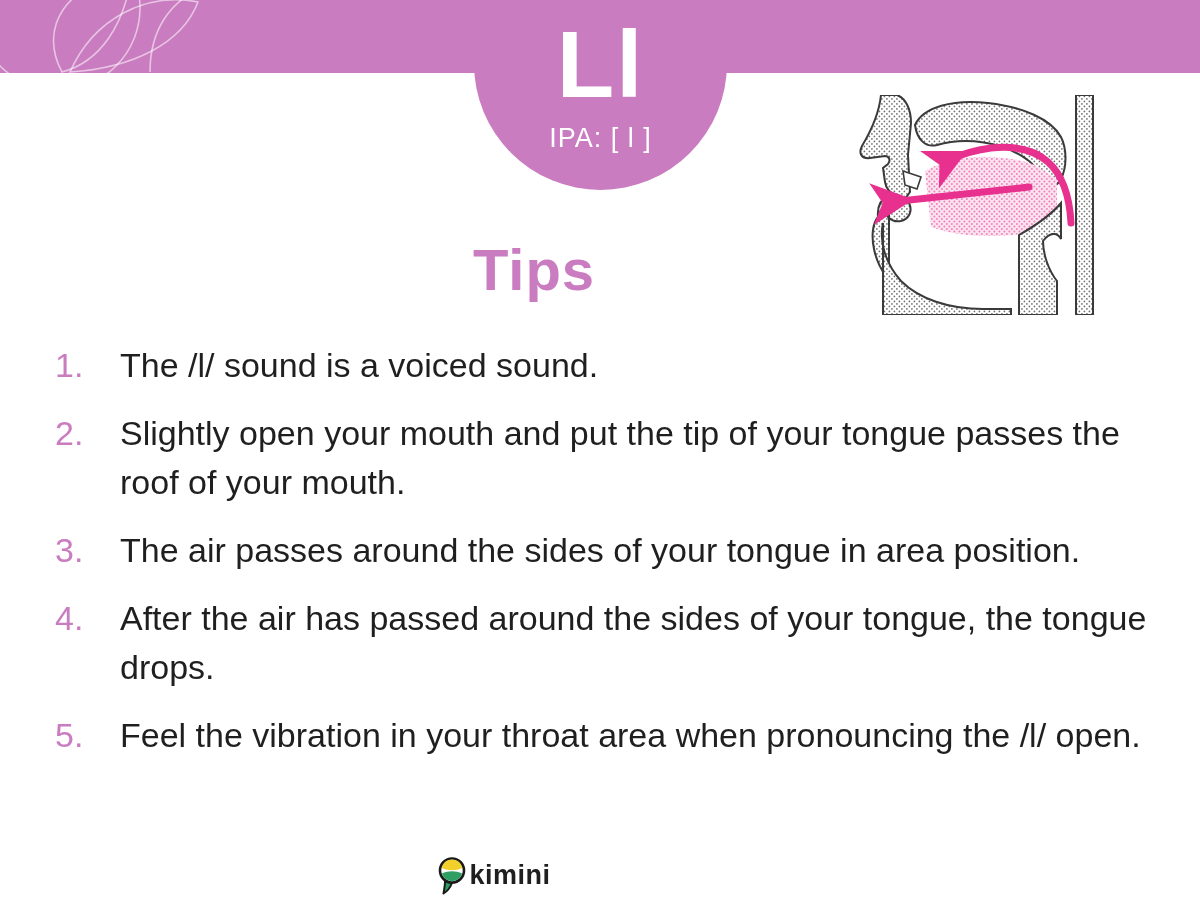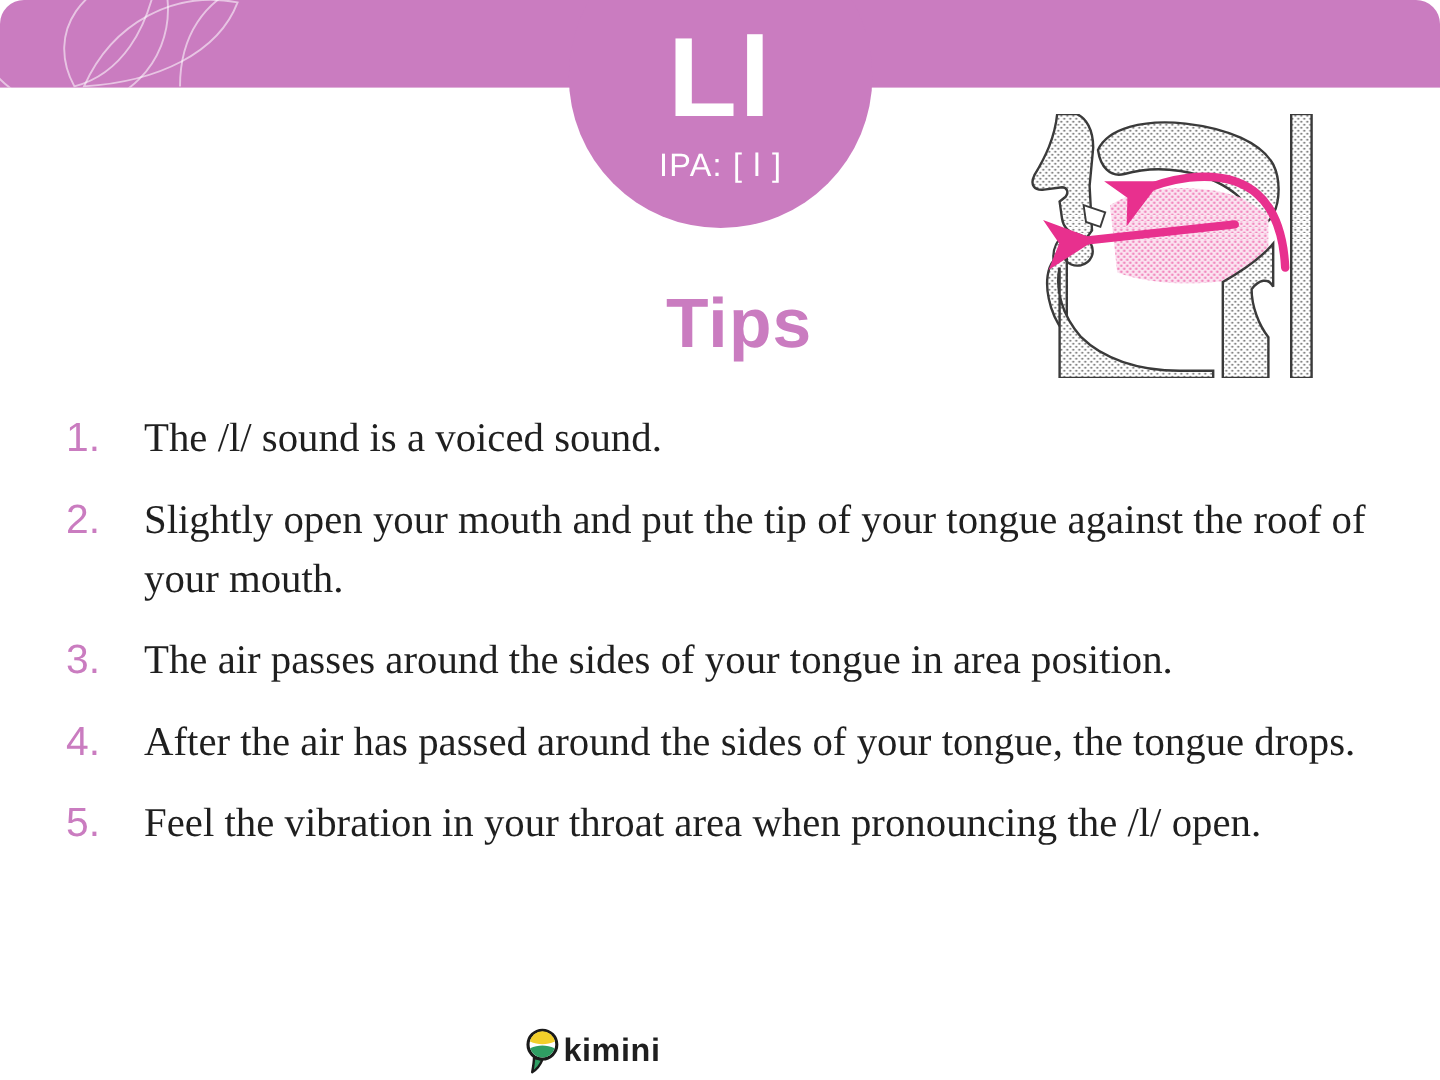--- a/index.html
+++ b/index.html
@@ -6,21 +6,20 @@
   html, body { background: #ffffff; }
   body { font-family: "Liberation Sans", sans-serif; }
 
   .slide {
     position: relative;
     width: 1200px;
     height: 900px;
     background: #ffffff;
     overflow: hidden;
     margin: 0 auto;
-    border-radius: 20px;
   }
 
   
   .top-bar {
     position: absolute;
     top: 0; left: 0;
     width: 1200px;
     height: 73px;
     background: #ca7cc0;
     overflow: hidden;
@@ -65,21 +64,21 @@
     position: absolute;
     left: 853px;
     top: 95px;
   }
 
   
   .tips-title {
     position: absolute;
     top: 236px;
     left: 0;
-    width: 1200px;
+    width: 1036px;
     text-align: center;
     font-size: 58px;
     font-weight: bold;
     color: #ca7cc0;
     letter-spacing: 1px;
     padding-left: 32px;
   }
 
   
   .tips-list {
@@ -97,21 +96,20 @@
     flex: 0 0 65px;
     font-size: 34px;
     line-height: 49px;
     color: #ca7cc0;
   }
   .tip-text {
     flex: 1;
     font-size: 34px;
     line-height: 49px;
     color: #1f1f1f;
-    font-family: Liberation Serif, serif;
   }
 
   
   .brand-footer {
     position: absolute;
     bottom: 4px;
     left: 0;
     width: 988px;
     display: flex;
     justify-content: center;
@@ -192,21 +190,21 @@
 
   <h1 class="tips-title">Tips</h1>
 
   <ol class="tips-list">
     <li class="tip-item">
       <span class="tip-num">1.</span>
       <span class="tip-text">The /l/ sound is a voiced sound.</span>
     </li>
     <li class="tip-item">
       <span class="tip-num">2.</span>
-      <span class="tip-text">Slightly open your mouth and put the tip of your tongue against the roof of your mouth.</span>
+      <span class="tip-text">Slightly open your mouth and put the tip of your tongue passes the roof of your mouth.</span>
     </li>
     <li class="tip-item">
       <span class="tip-num">3.</span>
       <span class="tip-text">The air passes around the sides of your tongue in area position.</span>
     </li>
     <li class="tip-item">
       <span class="tip-num">4.</span>
       <span class="tip-text">After the air has passed around the sides of your tongue, the tongue drops.</span>
     </li>
     <li class="tip-item">

